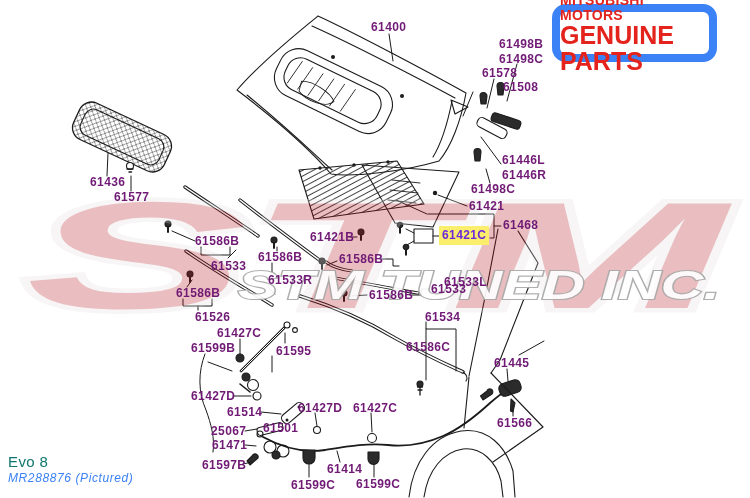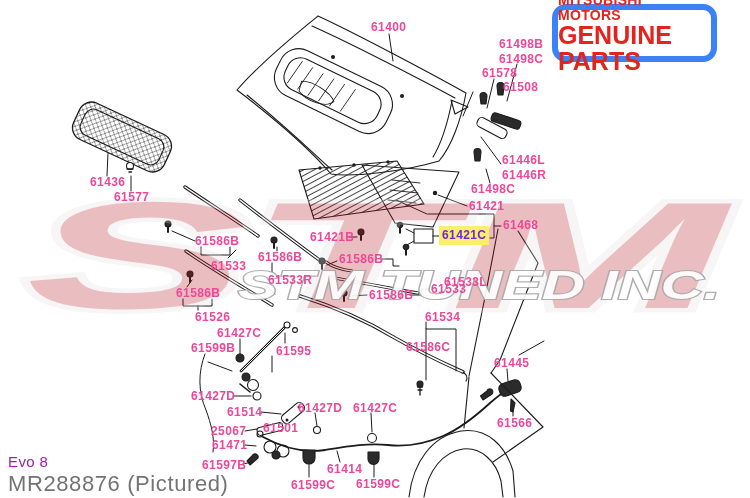--- a/index.html
+++ b/index.html
@@ -2,29 +2,29 @@
 <html><head>
 <meta charset="utf-8">
 <style>
   html,body{margin:0;padding:0;background:#fff;}
   #stage{position:relative;width:750px;height:498px;background:#ffffff;overflow:hidden;
          font-family:"Liberation Sans",sans-serif;}
   #stage svg text{font-family:"Liberation Sans",sans-serif;}
   .layer{position:absolute;left:0;top:0;width:750px;height:498px;}
   .wm{pointer-events:none;}
   .plabel{position:absolute;font:700 12px/1.1 "Liberation Sans",sans-serif;
-          letter-spacing:.4px;color:#ec4899;white-space:nowrap;}
+          letter-spacing:.4px;color:#701a75;white-space:nowrap;}
   .plabel.hl{background:#fcee6d;box-shadow:0 0 0 3px #fcee6d;color:#6d28d9;}
   .genuine{position:absolute;left:552px;top:4px;width:165px;height:58px;box-sizing:border-box;
-           border:6px solid #3b82f6;border-radius:14px;background:#fff;
+           border:8px solid #3b82f6;border-radius:14px;background:#fff;
            display:flex;flex-direction:column;align-items:center;justify-content:center;}
   .genuine .l1{font-weight:700;font-size:14px;color:#e4231c;letter-spacing:.3px;word-spacing:5px;line-height:1.05;}
   .genuine .l2{font-weight:800;font-size:25px;color:#e4231c;letter-spacing:0;line-height:1.0;transform:scaleY(1.04);}
-  .footer-line1{position:absolute;left:8px;top:453px;color:#a21caf;font-size:15px;letter-spacing:.4px;}
-  .footer-line2{position:absolute;left:8px;top:471px;color:#737373;font-size:22px;letter-spacing:.6px;}
+  .footer-line1{position:absolute;left:8px;top:453px;color:#0f766e;font-size:15px;letter-spacing:.4px;}
+  .footer-line2{position:absolute;left:8px;top:471px;color:#3b82f6;font-size:12px;letter-spacing:.6px;font-style:italic;}
 </style>
 </head>
 <body>
 
 <div id="stage">
 
   <svg class="layer" width="750" height="498" viewBox="0 0 750 498">
     <defs>
       <pattern id="xh" width="6" height="6" patternUnits="userSpaceOnUse">
         <path d="M0 6 L6 0 M0 0 L6 6" stroke="#3a3a3a" stroke-width="0.6"></path>

